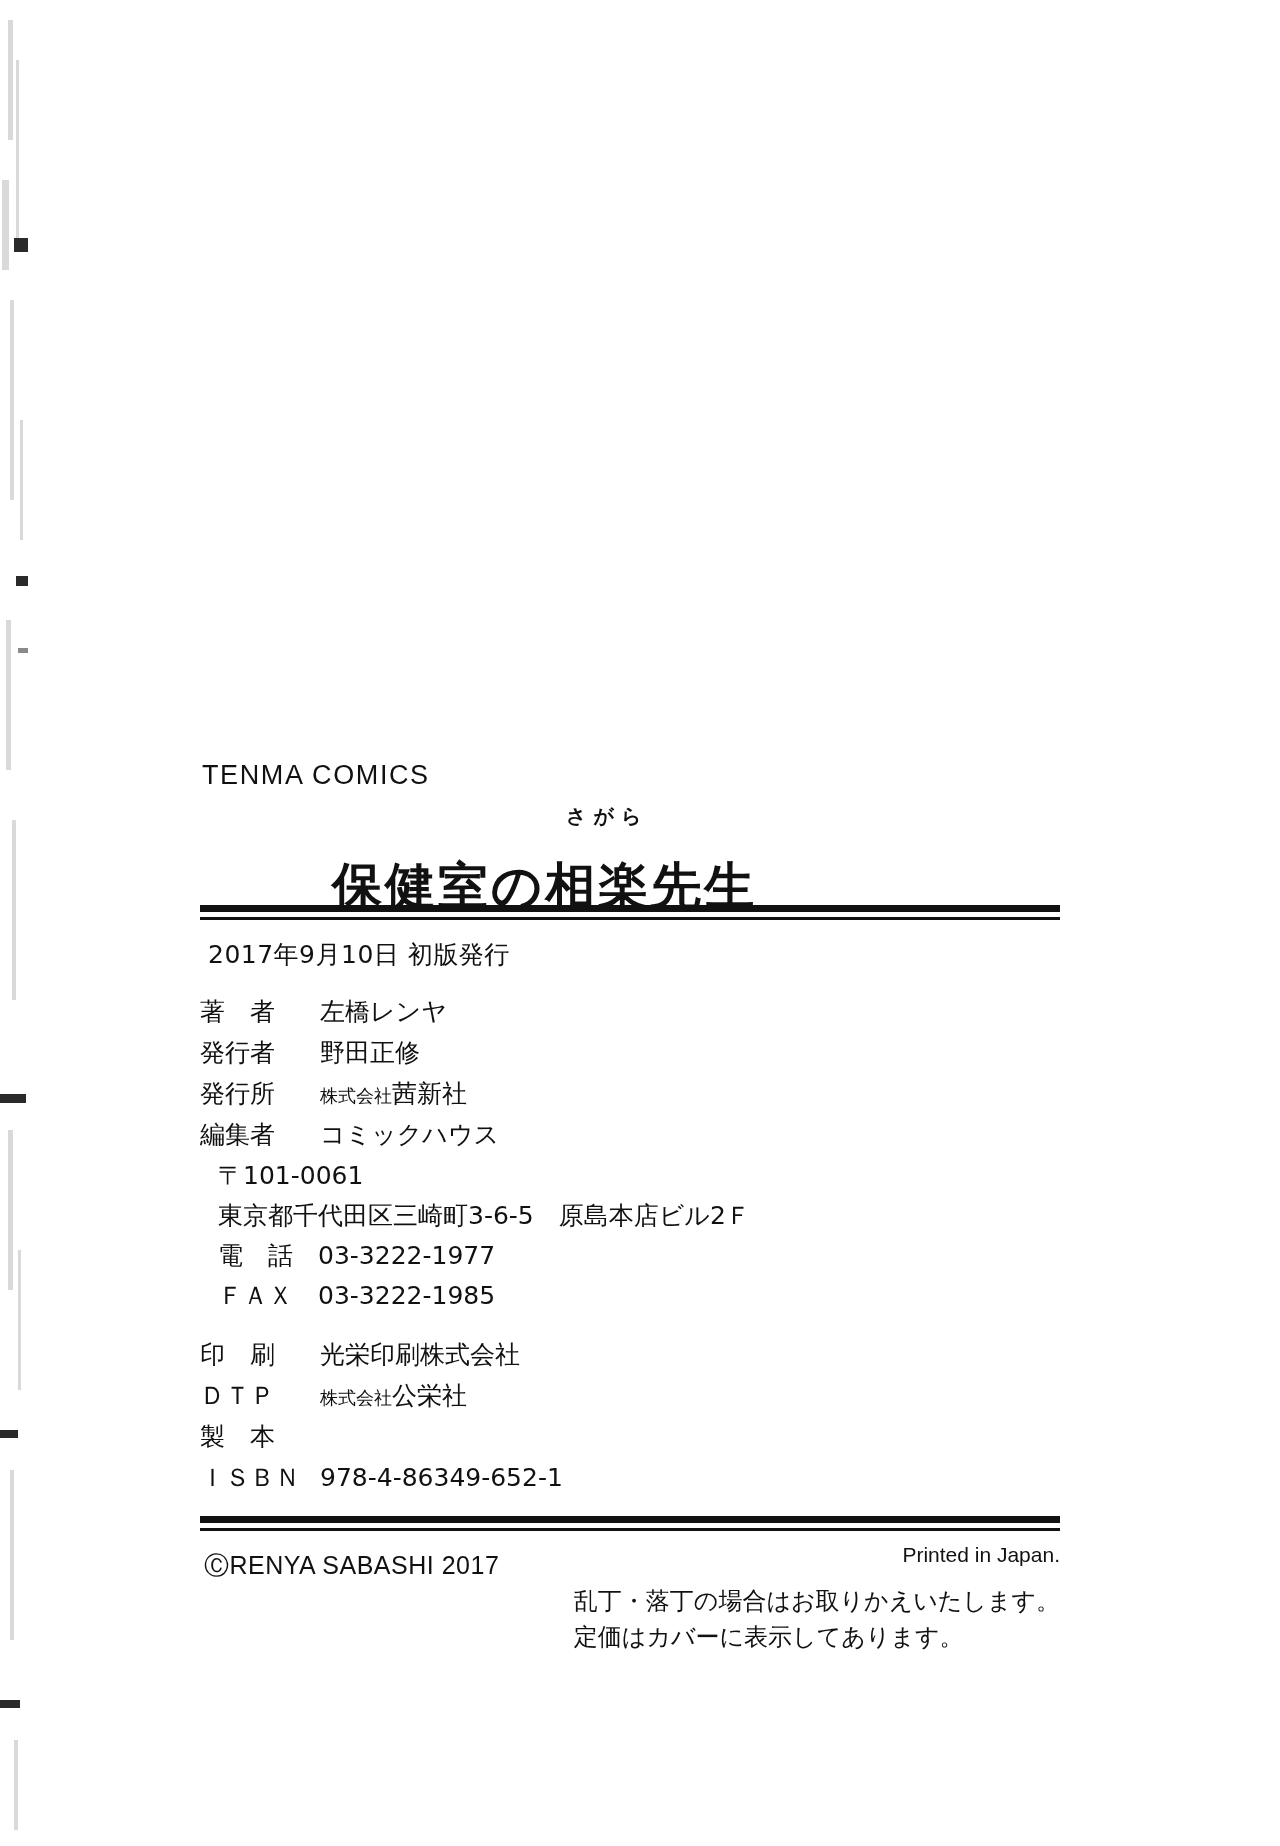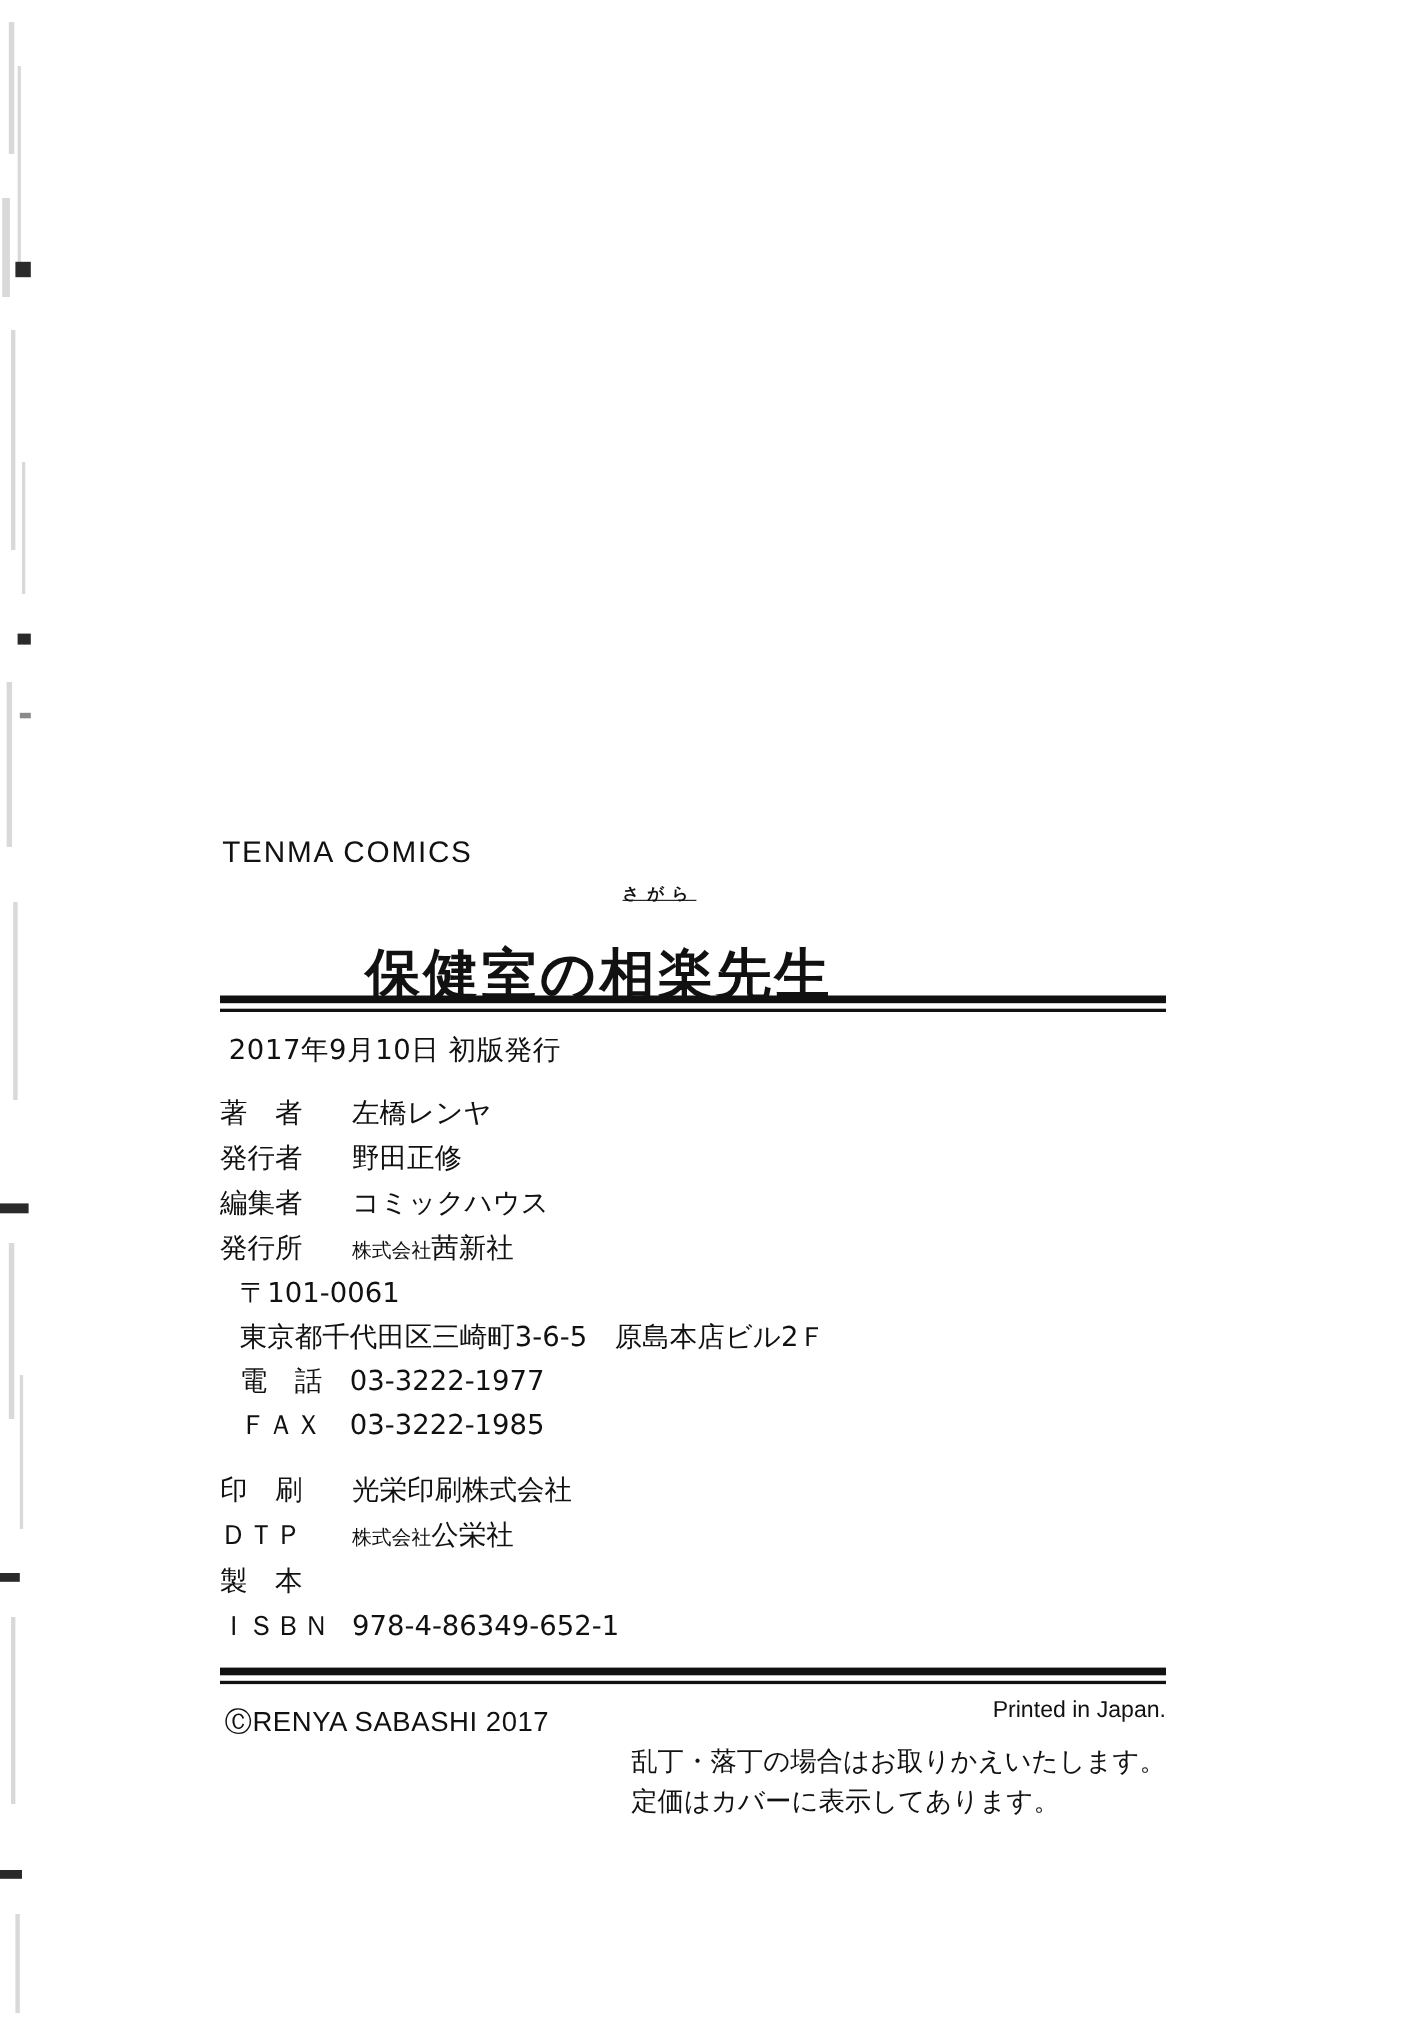--- a/index.html
+++ b/index.html
@@ -55,26 +55,25 @@
 
   .title-block {
     position: relative;
     height: 78px;
     margin-bottom: 8px;
   }
   .ruby {
     position: absolute;
     left: 366px;
     top: -2px;
-    font-size: 15px;
+    font-size: 20px;
     letter-spacing: 7px;
     font-family: "DejaVu Sans", sans-serif;
     font-weight: 700;
     color: #111;
-    text-decoration: underline;
   }
   .title {
     position: absolute;
     left: 132px;
     top: 14px;
     font-size: 50px;
     font-weight: 700;
     letter-spacing: 3px;
     font-family: "DejaVu Sans", sans-serif;
     color: #111;
@@ -217,27 +216,27 @@
       <div class="lbl">著　者</div>
       <div class="val">左橋レンヤ</div>
     </div>
 
     <div class="row">
       <div class="lbl">発行者</div>
       <div class="val">野田正修</div>
     </div>
 
     <div class="row">
+      <div class="lbl">発行所</div>
+      <div class="val"><span class="corp">株式会社</span><span>茜新社</span></div>
+    </div>
+
+    <div class="row">
       <div class="lbl">編集者</div>
       <div class="val">コミックハウス</div>
-    </div>
-
-    <div class="row">
-      <div class="lbl">発行所</div>
-      <div class="val"><span class="corp">株式会社</span><span>茜新社</span></div>
     </div>
 
     <div class="indent-block addr-ind">
       <div class="line">〒101-0061</div>
       <div class="line">東京都千代田区三崎町3-6-5　原島本店ビル2Ｆ</div>
       <div class="line">電　話　03-3222-1977</div>
       <div class="line">ＦＡＸ　03-3222-1985</div>
     </div>
 
   </div>

